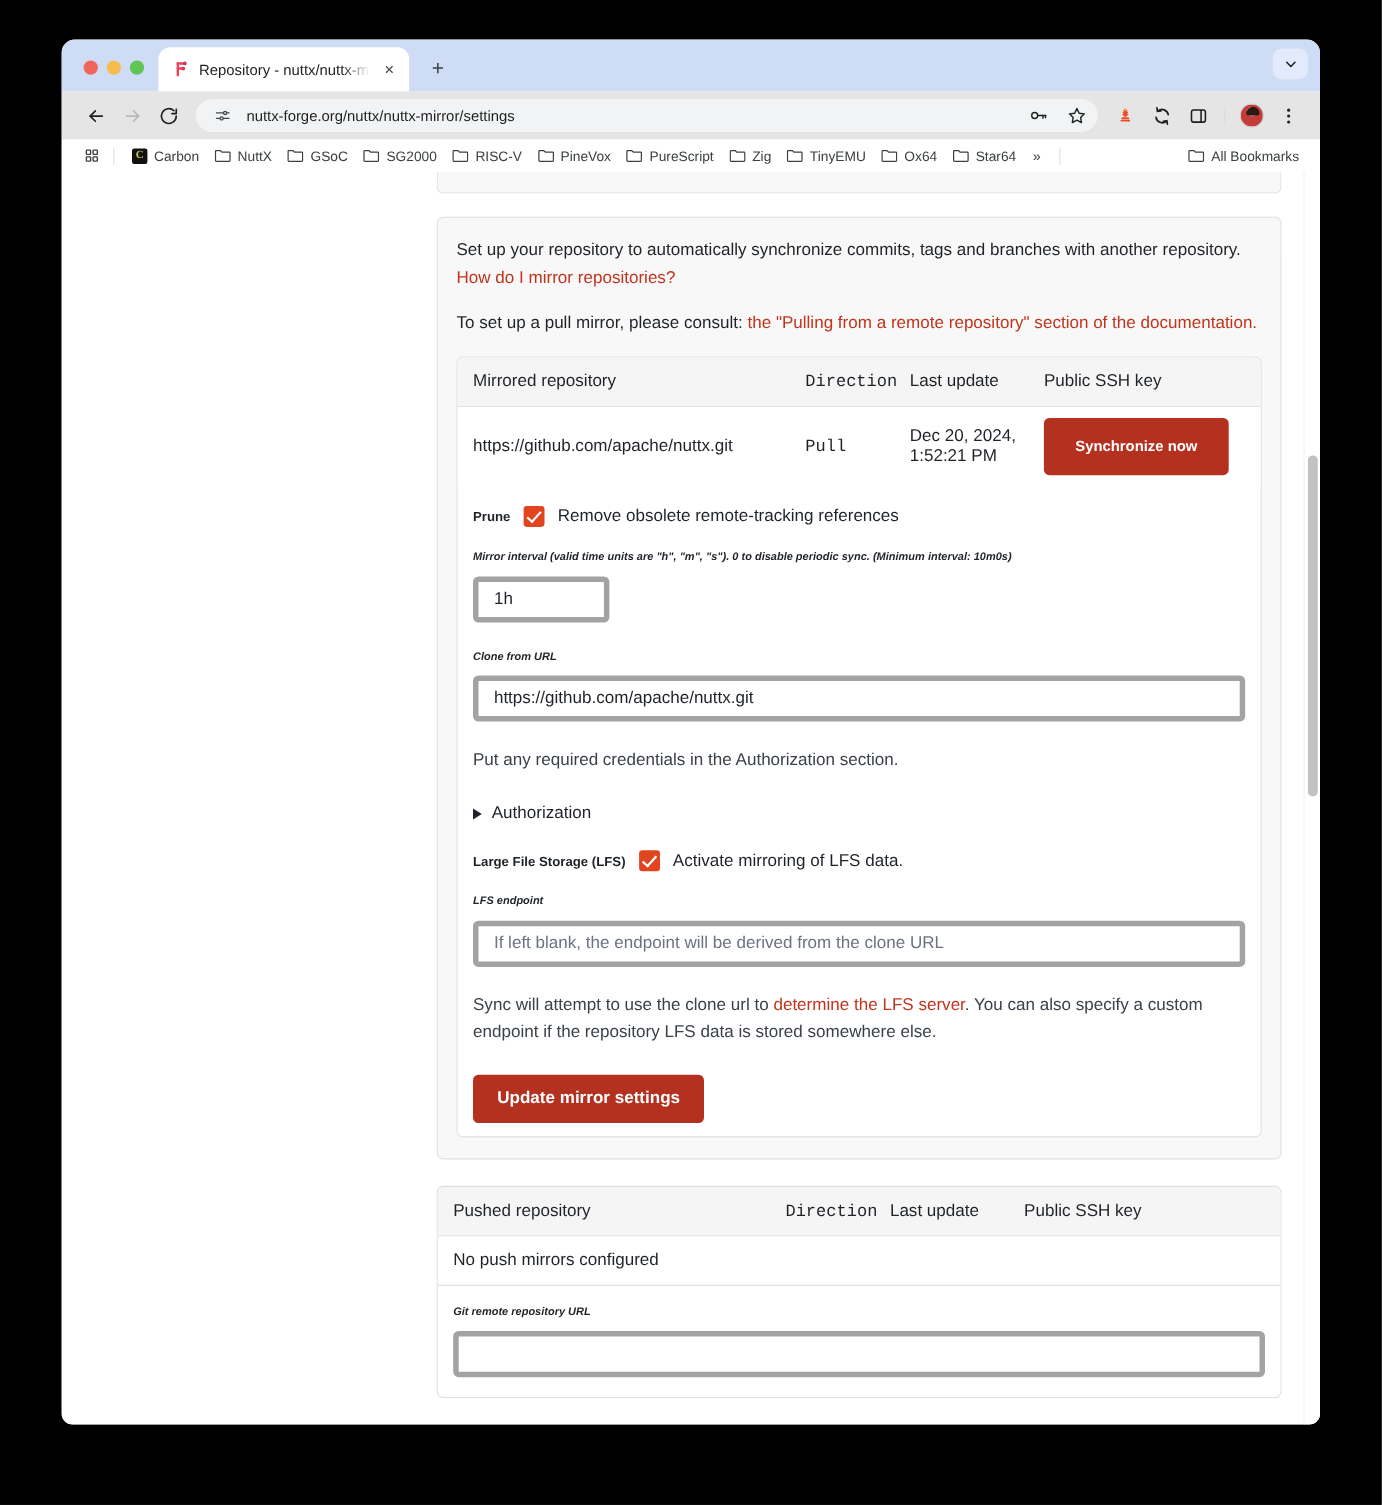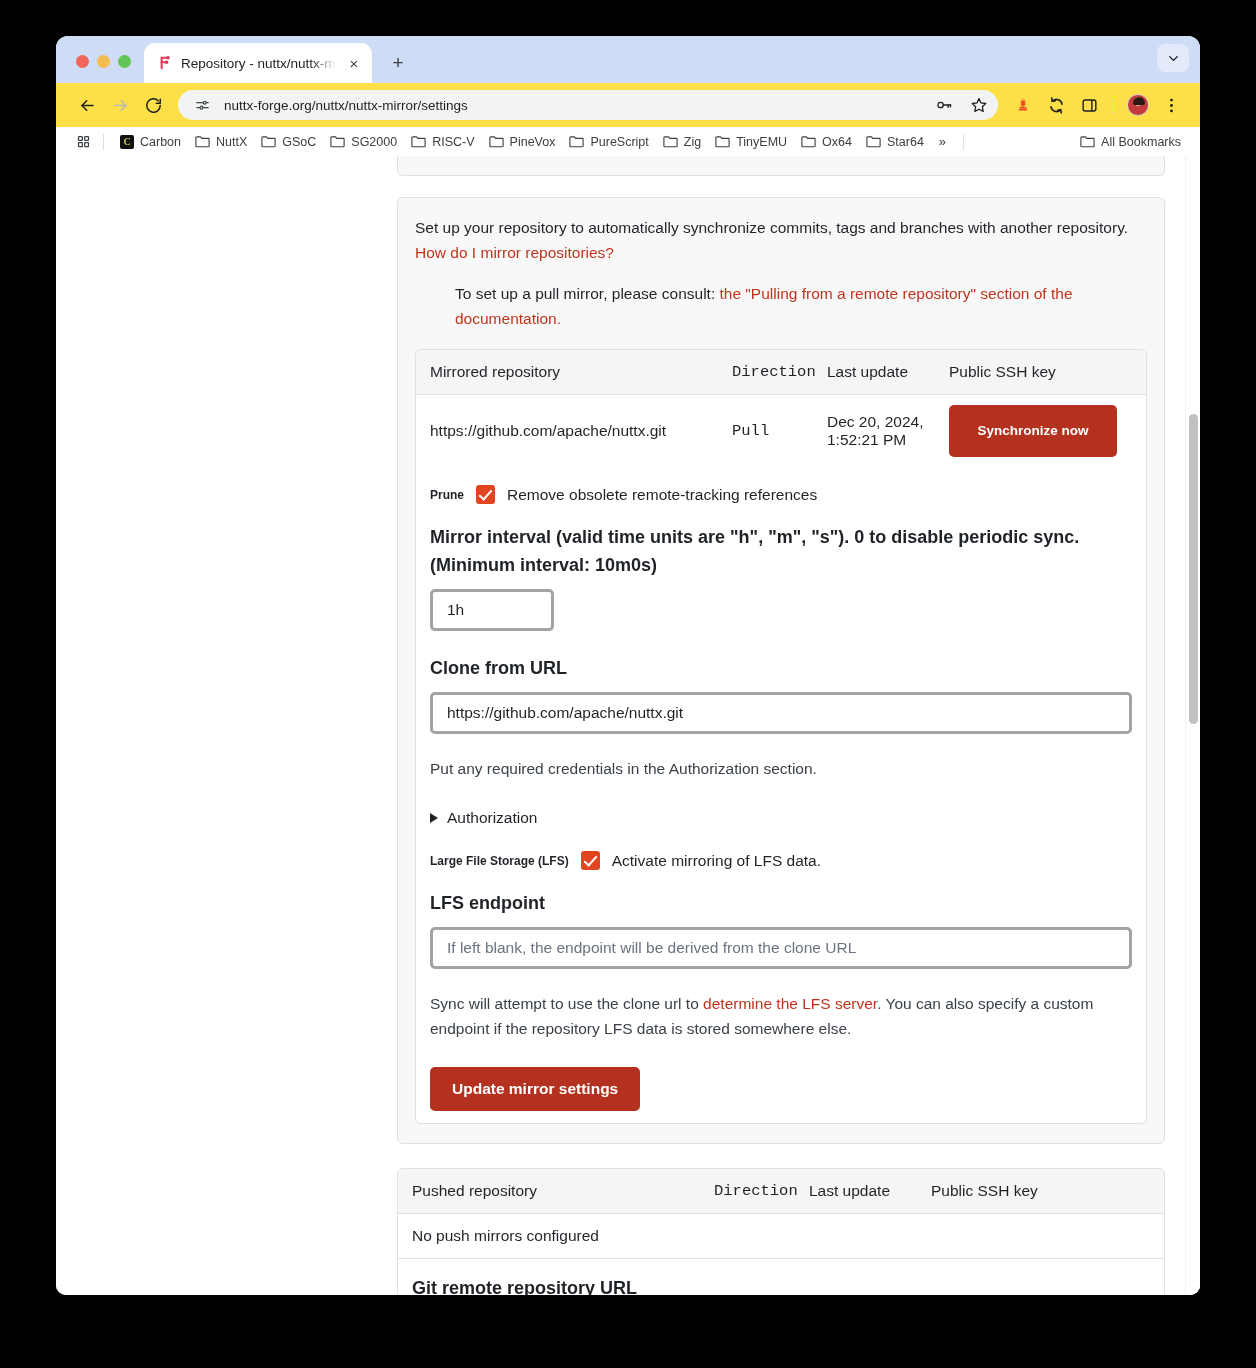--- a/index.html
+++ b/index.html
@@ -65,21 +65,21 @@
   #tabstrip-chevron {
     position: absolute; right: 11px; top: 8px;
     width: 32px; height: 28px; border-radius: 8px;
     background: #e2eafb;
     display: flex; align-items: center; justify-content: center;
   }
 
   
   #toolbar {
     height: 44px;
-    background: #fde047;
+    background: #e5e5e5;
     display: flex; align-items: center;
     padding: 0 14px 0 16px;
     gap: 3px;
   }
   .tb-icon {
     width: 30px; height: 30px;
     display: flex; align-items: center; justify-content: center;
     color: #1f1f1f; flex: 0 0 auto;
   }
   #omnibox {
@@ -194,21 +194,21 @@
     border-bottom: 1px solid #e0e0e0;
     border-radius: 5px 5px 0 0;
     padding: 14px 17px 15px;
     font-size: 16.5px;
     color: #1f2328;
   }
   .panel-body { padding: 17px 17px 19px; }
 
   .prose { font-size: 15.5px; color: #1f2328; line-height: 1.62; }
   .prose p { margin-bottom: 16px; }
-  .prose p:last-child { margin-bottom: 0; margin-left: 40px; }
+  .prose p:last-child { margin-bottom: 0; }
   a.link { color: #c0341d; text-decoration: none; }
 
   
   .mtable {
     border: 1px solid #e0e0e0;
     border-radius: 6px;
     margin-top: 18px;
     overflow: hidden;
     background: #ffffff;
   }
@@ -265,30 +265,30 @@
     content: "";
     position: absolute;
     left: 6px; top: 2px;
     width: 5px; height: 11px;
     border: solid #ffffff;
     border-width: 0 2.4px 2.4px 0;
     transform: rotate(42deg);
   }
 
   .field-label {
-    font-size: 18px; color: #1f2328; font-weight: bold;
-    margin-bottom: 9px; line-height: 1.55;
+    font-size: 10px; color: #1f2328; font-weight: bold;
+    margin-bottom: 9px; line-height: 1.55; font-style: italic;
   }
   .hint { font-size: 15.5px; color: #3b4149; line-height: 1.62; margin-top: 22px; }
 
   input.txt {
     display: block;
     height: 42px;
     background: #ffffff;
-    border: 3px solid #a3a3a3;
+    border: 5px solid #a3a3a3;
     border-radius: 5px;
     padding: 0 14px;
     font-family: "Liberation Sans", sans-serif;
     font-size: 15.5px;
     color: #1f2328;
     outline: none;
   }
   input.txt::placeholder { color: #6b7280; }
   #mirror-interval-input { width: 124px; }
   #clone-url-input { width: 100%; }

